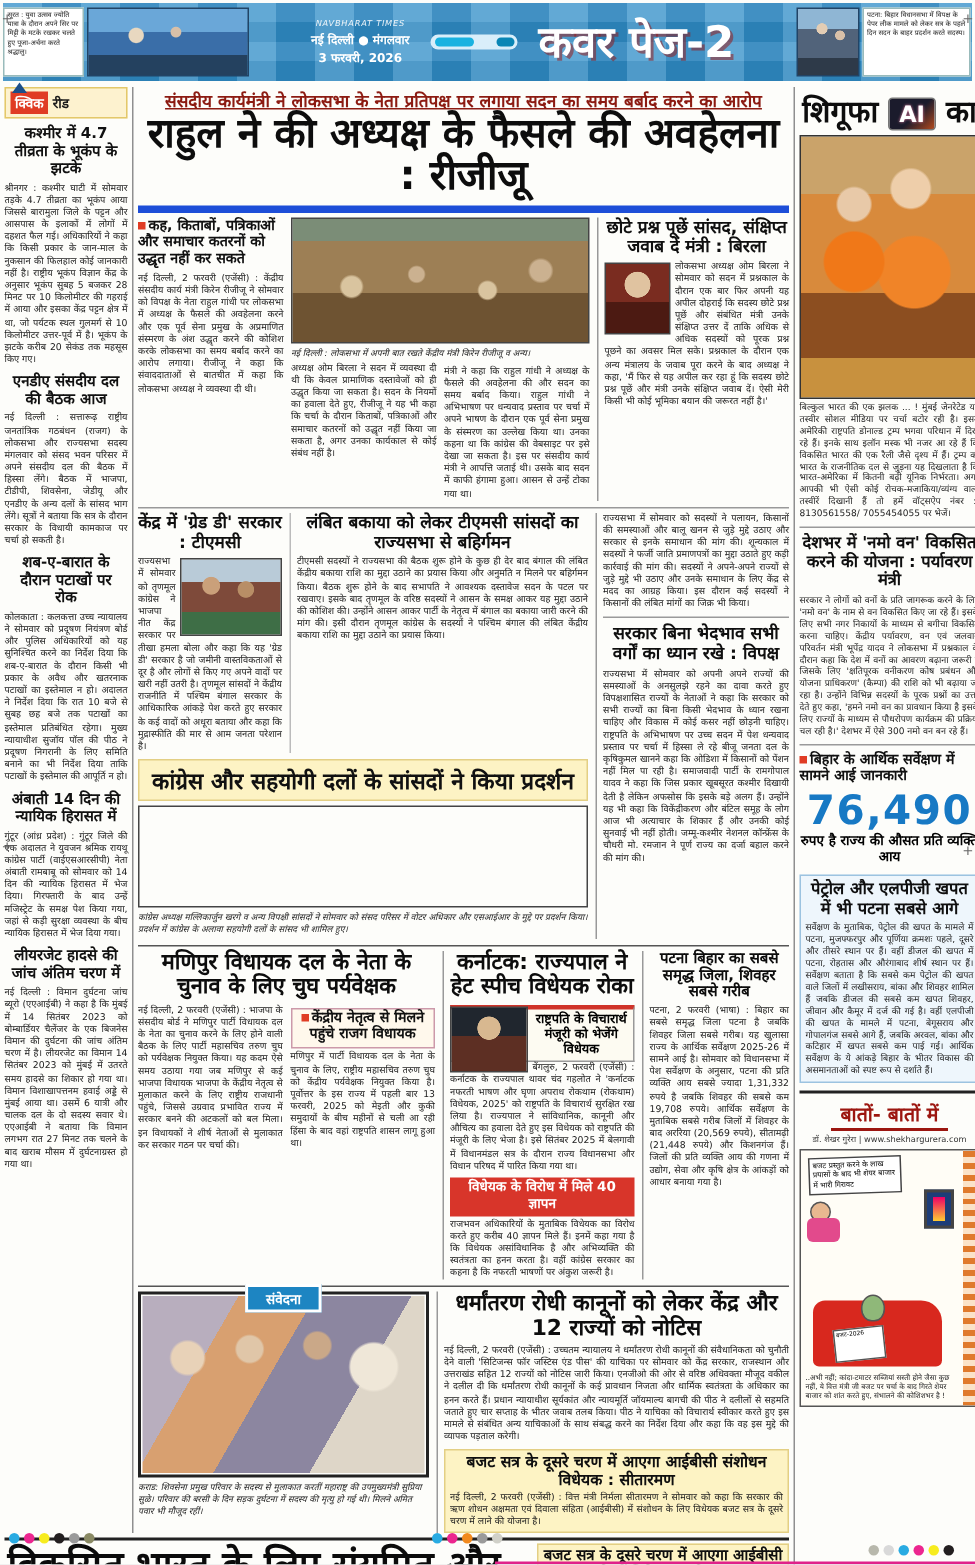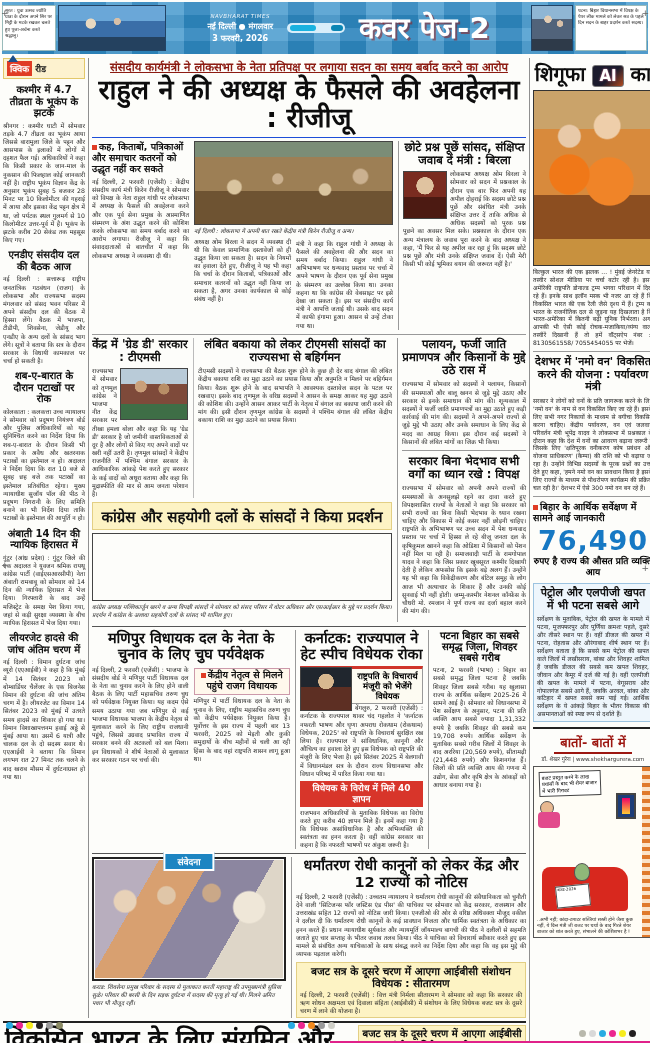--- a/index.html
+++ b/index.html
@@ -54,21 +54,21 @@
   
   .qr-head { display:flex; align-items:center; gap:3px; background:#fdf2cf; border:1px solid #e3c86a; padding:2px 3px; position:relative; }
   .qr-head .tri { width:0; height:0; border-left:5px solid transparent; border-right:5px solid transparent; border-bottom:7px solid #1c4f8a; position:absolute; top:-4px; left:4px; }
   .qr-hl { background:#e03c24; color:#fff; font-weight:bold; font-size:9px; padding:1px 3px; }
   .qr-rest { color:#1a1a1a; font-weight:bold; font-size:9px; }
   .qr-item h3 { font-size:10px; line-height:1.15; text-align:center; margin:5px 2px 3px 2px; color:#111; }
 
   
   .kicker { text-align:center; font-size:11.5px; font-weight:bold; color:#8c1b12; text-decoration:underline; margin:1px 0 2px 0; }
   .headline1 { text-align:center; font-size:27px; font-weight:bold; color:#0d0d0d; line-height:1.05; margin-bottom:4px; }
-  .mainrow { display:flex; gap:5px; border-top:1px solid #1d4ed8; padding-top:3px; }
+  .mainrow { display:flex; gap:5px; border-top:5px solid #1d4ed8; padding-top:3px; }
   .subhead { font-size:9.5px; font-weight:bold; line-height:1.2; color:#101010; margin-bottom:3px; }
   .redsq { display:inline-block; width:5px; height:5px; background:#e03c24; margin-right:2px; }
   .mcol1 { width:97px; flex:0 0 auto; }
   .mcol2 { flex:1 1 auto; min-width:0; }
   .photo-ls { height:84px; border:1px solid #444;
     background:
       radial-gradient(circle at 20% 55%, #d9c49f 0 4%, transparent 5%),
       radial-gradient(circle at 42% 45%, #cbb190 0 4%, transparent 5%),
       radial-gradient(circle at 66% 58%, #d9c49f 0 4%, transparent 5%),
       radial-gradient(circle at 84% 42%, #cbb190 0 4%, transparent 5%),
@@ -270,21 +270,20 @@
             <div class="b2c2">
               <div class="h-sec">लंबित बकाया को लेकर टीएमसी सांसदों का राज्यसभा से बहिर्गमन</div>
               <p class="body">टीएमसी सदस्यों ने राज्यसभा की बैठक शुरू होने के कुछ ही देर बाद बंगाल की लंबित केंद्रीय बकाया राशि का मुद्दा उठाने का प्रयास किया और अनुमति न मिलने पर बहिर्गमन किया। बैठक शुरू होने के बाद सभापति ने आवश्यक दस्तावेज सदन के पटल पर रखवाए। इसके बाद तृणमूल के वरिष्ठ सदस्यों ने आसन के समक्ष आकर यह मुद्दा उठाने की कोशिश की। उन्होंने आसन आकर पार्टी के नेतृत्व में बंगाल का बकाया जारी करने की मांग की। इसी दौरान तृणमूल कांग्रेस के सदस्यों ने पश्चिम बंगाल की लंबित केंद्रीय बकाया राशि का मुद्दा उठाने का प्रयास किया।</p>
             </div>
           </div>
           <div class="yellowband">कांग्रेस और सहयोगी दलों के सांसदों ने किया प्रदर्शन</div>
           <div class="photo-protest"></div>
           <div class="caption">कांग्रेस अध्यक्ष मल्लिकार्जुन खरगे व अन्य विपक्षी सांसदों ने सोमवार को संसद परिसर में वोटर अधिकार और एसआईआर के मुद्दे पर प्रदर्शन किया। प्रदर्शन में कांग्रेस के अलावा सहयोगी दलों के सांसद भी शामिल हुए।</div>
         </div>
         <div class="b2right">
-          <div class="h-sec">पलायन, फर्जी जाति प्रमाणपत्र और किसानों के मुद्दे उठे रास में</div>
           <p class="body">राज्यसभा में सोमवार को सदस्यों ने पलायन, किसानों की समस्याओं और बालू खनन से जुड़े मुद्दे उठाए और सरकार से इनके समाधान की मांग की। शून्यकाल में सदस्यों ने फर्जी जाति प्रमाणपत्रों का मुद्दा उठाते हुए कड़ी कार्रवाई की मांग की। सदस्यों ने अपने-अपने राज्यों से जुड़े मुद्दे भी उठाए और उनके समाधान के लिए केंद्र से मदद का आग्रह किया। इस दौरान कई सदस्यों ने किसानों की लंबित मांगों का जिक्र भी किया।</p>
           <hr class="rule">
           <div class="h-sec">सरकार बिना भेदभाव सभी वर्गों का ध्यान रखे : विपक्ष</div>
           <p class="body">राज्यसभा में सोमवार को अपनी अपने राज्यों की समस्याओं के अनसुलझे रहने का दावा करते हुए विपक्षशासित राज्यों के नेताओं ने कहा कि सरकार को सभी राज्यों का बिना किसी भेदभाव के ध्यान रखना चाहिए और विकास में कोई कसर नहीं छोड़नी चाहिए। राष्ट्रपति के अभिभाषण पर उच्च सदन में पेश धन्यवाद प्रस्ताव पर चर्चा में हिस्सा ले रहे बीजू जनता दल के कृषिकुमल खानने कहा कि ओडिशा में किसानों को पेंशन नहीं मिल पा रही है। समाजवादी पार्टी के रामगोपाल यादव ने कहा कि जिस प्रकार खूबसूरत कश्मीर दिखायी देती है लेकिन अफसोस कि इसके बड़े अलग हैं। उन्होंने यह भी कहा कि विकेंद्रीकरण और बंटिल समूह के लोग आज भी अत्याचार के शिकार हैं और उनकी कोई सुनवाई भी नहीं होती। जम्मू-कश्मीर नेशनल कॉन्फ्रेंस के चौधरी मो. रमजान ने पूर्ण राज्य का दर्जा बहाल करने की मांग की।</p>
         </div>
       </div>
 
       <div class="band3">
         <div class="b3c1">
           <div class="h-big">मणिपुर विधायक दल के नेता के चुनाव के लिए चुघ पर्यवेक्षक</div>

